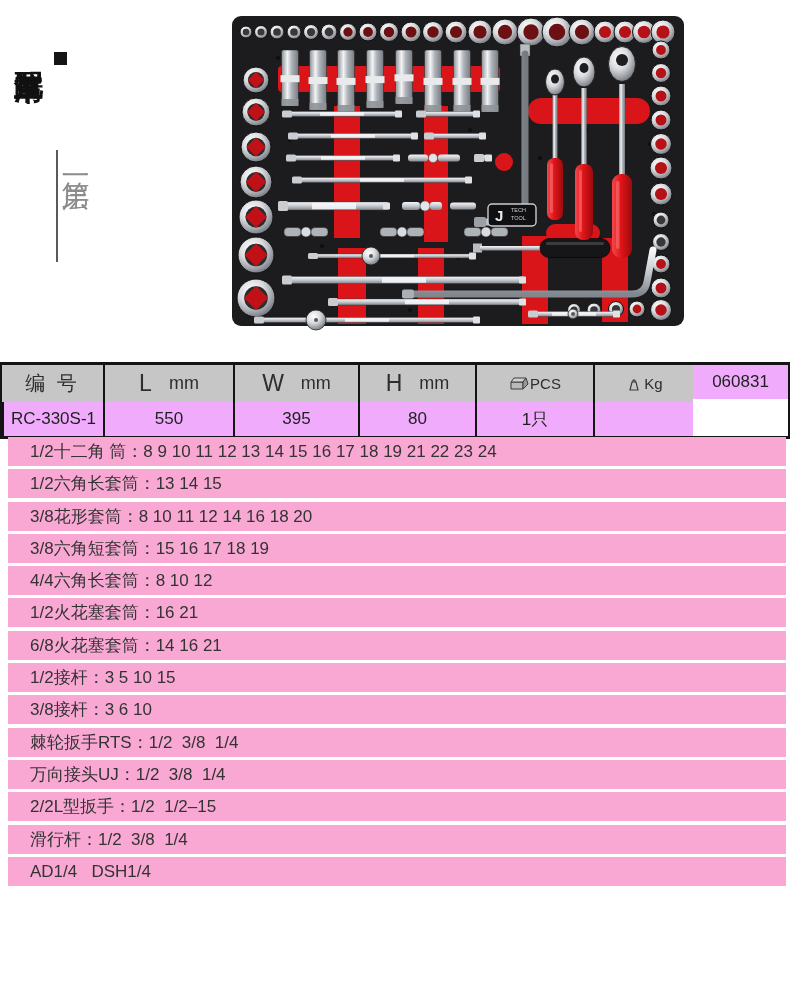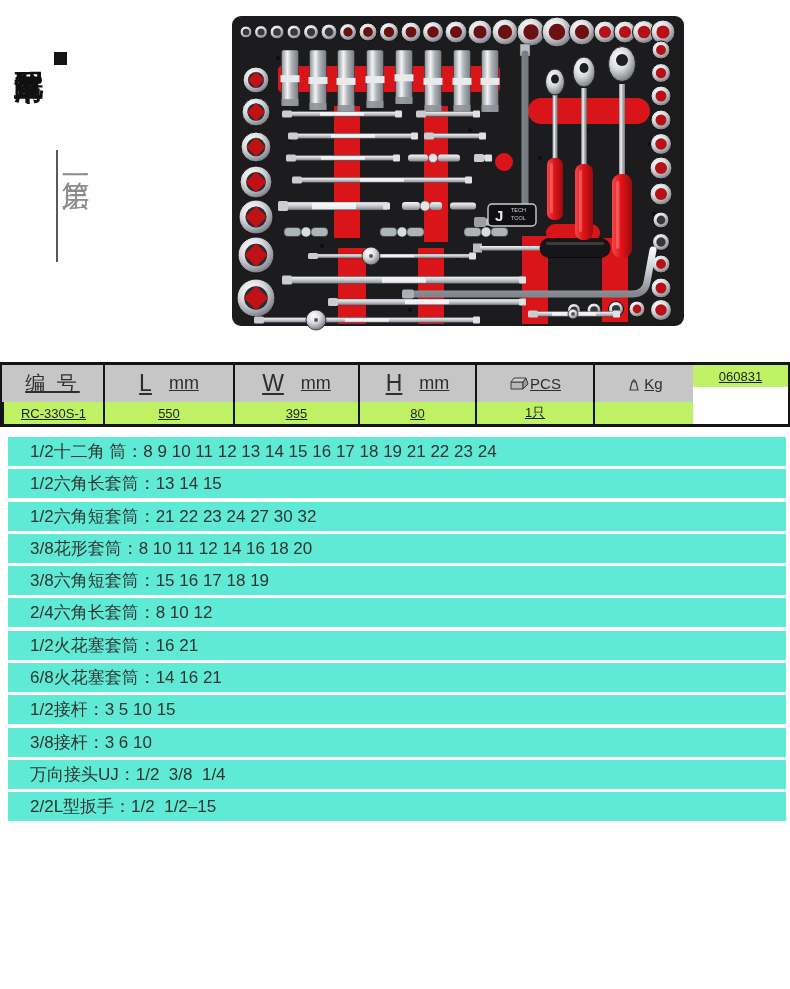--- a/index.html
+++ b/index.html
@@ -17,33 +17,33 @@
 
   
   .photo{position:absolute;left:230px;top:10px;width:468px;height:322px;}
   .photo svg{display:block;width:100%;height:100%;}
 
   
   .spec-table{position:absolute;left:0;top:362px;width:790px;box-sizing:border-box;
       border-top:3px solid #141414;border-bottom:3px solid #141414;
       border-left:2px solid #141414;border-right:2px solid #141414;
       display:grid;grid-template-columns:101px 130px 125px 117px 118px 100px 95px;}
-  .cell{display:flex;align-items:center;justify-content:center;border-left:2px solid #141414;text-decoration:underline;}
+  .cell{display:flex;align-items:center;justify-content:center;border-left:2px solid #141414;}
   .cell.first{border-left:none;}
   .th{background:#c6c6c6;height:37px;color:#2e2e2e;}
-  .td{background:#bef264;height:22px;font-size:13px;color:#1f1f1f;}
+  .td{background:#f0abfc;height:34px;font-size:17px;color:#1f1f1f;}
   .cn{font-size:20px;letter-spacing:3px;}
   .dim-letter{font-size:23px;}
   .dim-unit{font-size:18px;margin-left:17px;}
   .icon-col{flex-direction:row;gap:1px;font-size:15px;line-height:1;}
   .hdr-icon{display:block;}
 
   
   .spec-list{position:absolute;left:8px;top:437px;width:778px;}
-  .spec-row{height:29px;line-height:29px;background:#5eead4;margin-bottom:3.3px;
+  .spec-row{height:29px;line-height:29px;background:#f9a8d4;margin-bottom:3.3px;
             padding-left:22px;font-size:17px;color:#333333;white-space:pre;overflow:hidden;}
 </style>
 </head>
 <body>
 
 <div class="page">
 
   <div class="v-title">配置清单</div>
   <div class="title-square"></div>
   <div class="layer-line"></div>
@@ -393,24 +393,26 @@
     <div class="cell td">550</div>
     <div class="cell td">395</div>
     <div class="cell td">80</div>
     <div class="cell td">1只</div>
     <div class="cell td"></div>
   </div>
 
   <div class="spec-list">
       <div class="spec-row"><span>1/2十二角 筒：</span><span>8 9 10 11 12 13 14 15 16 17 18 19 21 22 23 24</span></div>
       <div class="spec-row"><span>1/2六角长套筒：</span><span>13 14 15</span></div>
-      <div class="spec-row"><span>1/2六角短套筒：</span><span>21 22 23 24 27 30 32</span></div>
       <div class="spec-row"><span>3/8花形套筒：</span><span>8 10 11 12 14 16 18 20</span></div>
       <div class="spec-row"><span>3/8六角短套筒：</span><span>15 16 17 18 19</span></div>
-      <div class="spec-row"><span>2/4六角长套筒：</span><span>8 10 12</span></div>
+      <div class="spec-row"><span>4/4六角长套筒：</span><span>8 10 12</span></div>
       <div class="spec-row"><span>1/2火花塞套筒：</span><span>16 21</span></div>
       <div class="spec-row"><span>6/8火花塞套筒：</span><span>14 16 21</span></div>
       <div class="spec-row"><span>1/2接杆：</span><span>3 5 10 15</span></div>
       <div class="spec-row"><span>3/8接杆：</span><span>3 6 10</span></div>
+      <div class="spec-row"><span>棘轮扳手RTS：</span><span>1/2  3/8  1/4</span></div>
       <div class="spec-row"><span>万向接头UJ：</span><span>1/2  3/8  1/4</span></div>
       <div class="spec-row"><span>2/2L型扳手：</span><span>1/2  1/2–15</span></div>
+      <div class="spec-row"><span>滑行杆：</span><span>1/2  3/8  1/4</span></div>
+      <div class="spec-row"><span></span><span>AD1/4   DSH1/4</span></div>
     </div>
 </div>
 
 </body></html>

